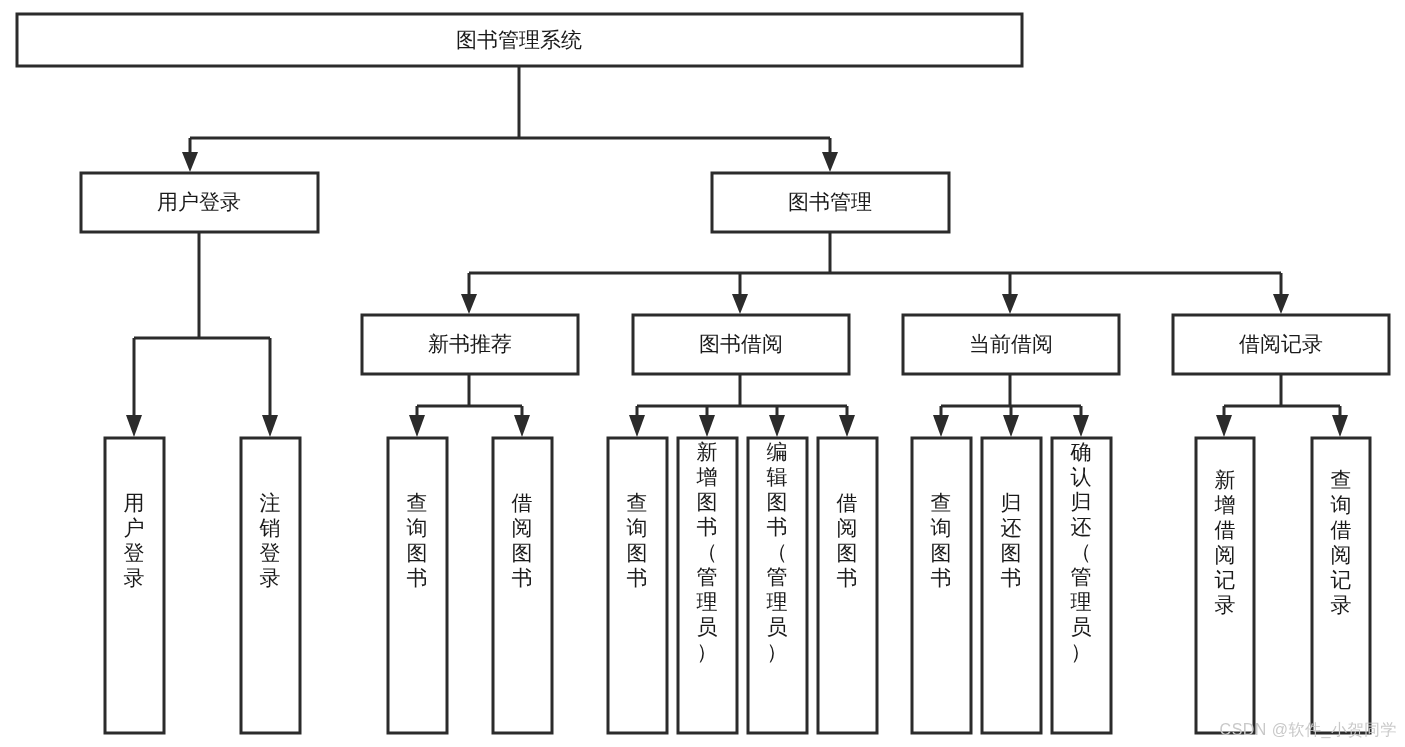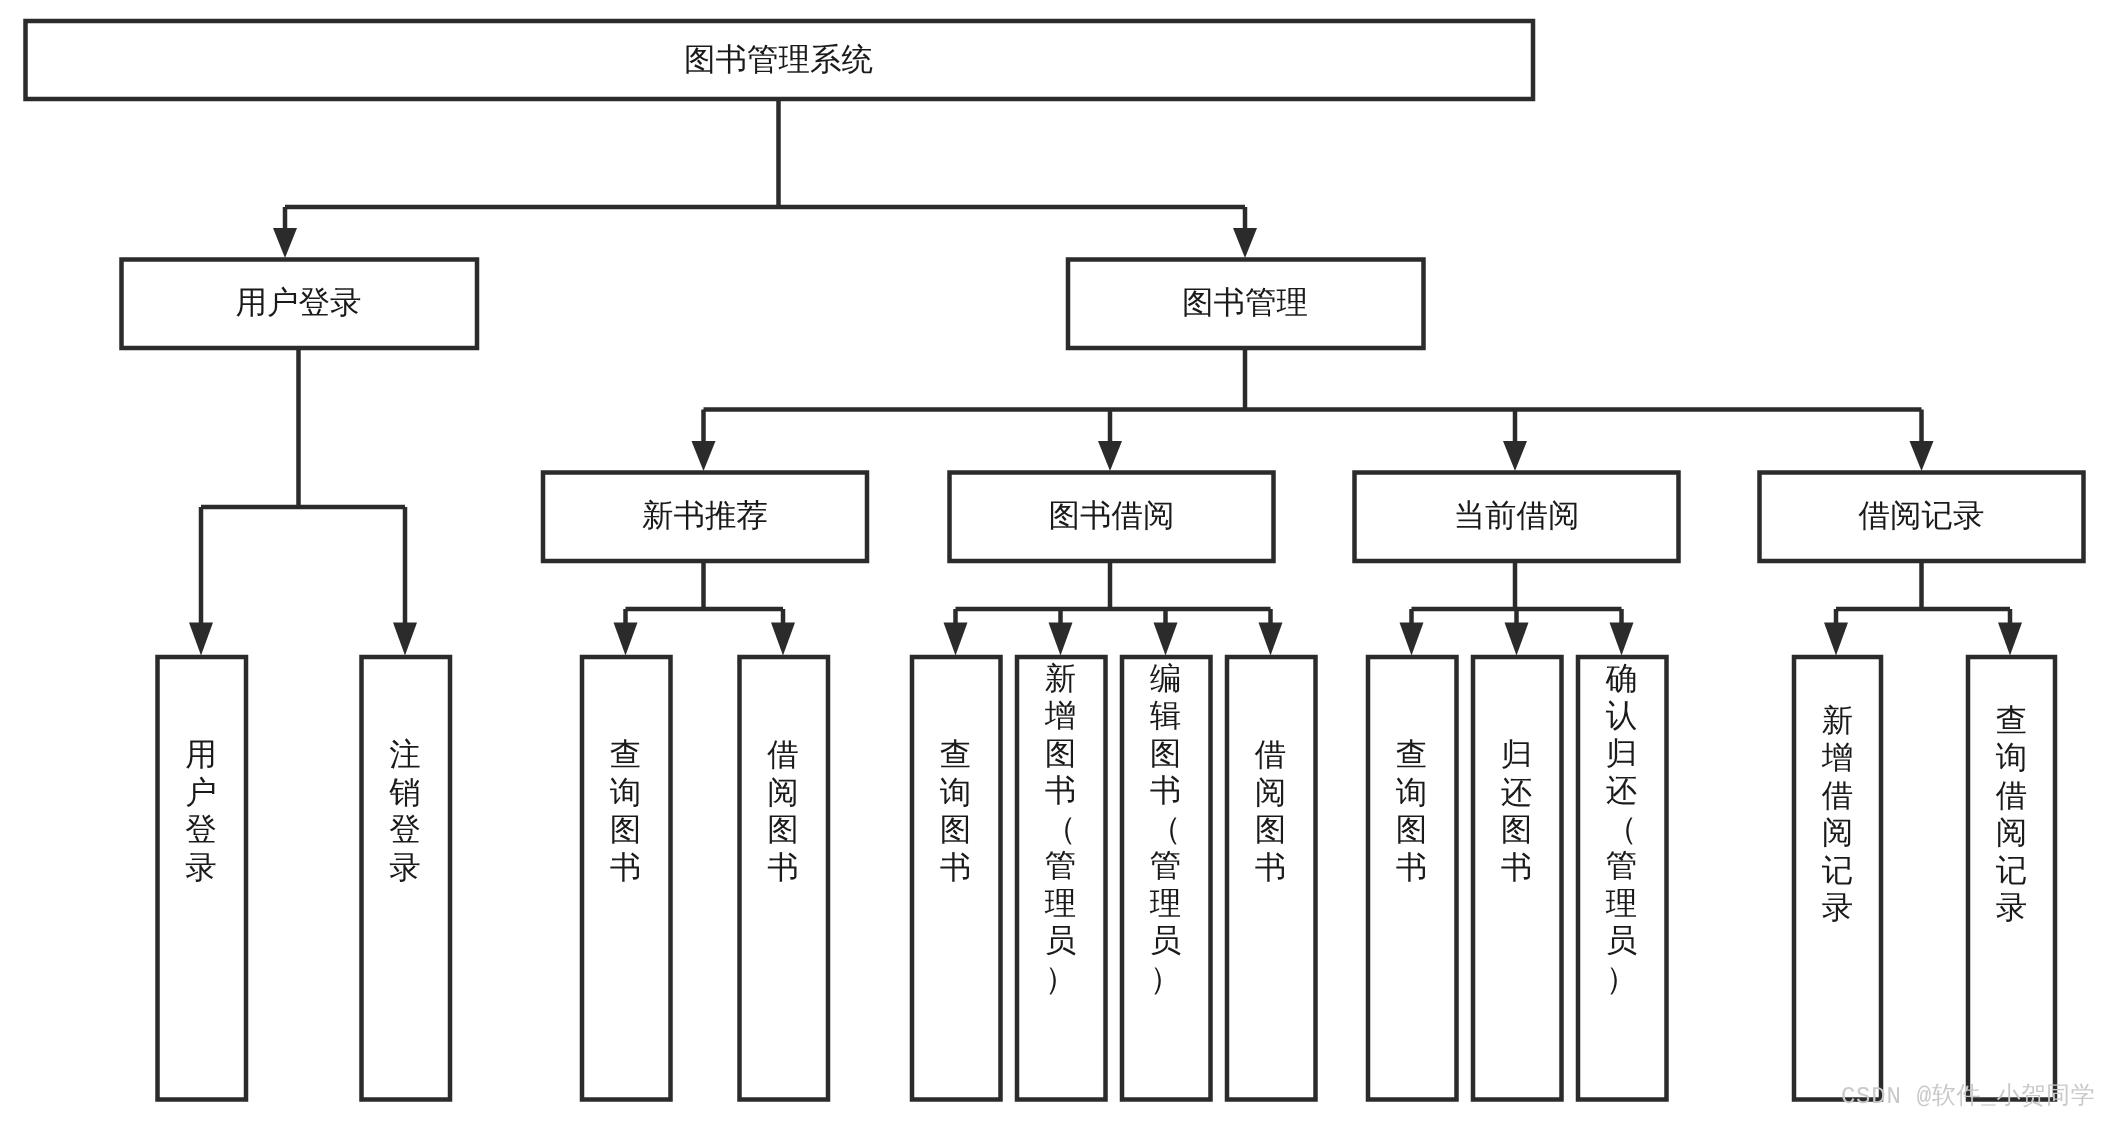--- a/index.html
+++ b/index.html
@@ -51,21 +51,21 @@
   .node-label-v {
     font-family: "Liberation Sans", "DejaVu Sans", sans-serif;
     font-size: 21px;
     fill: #1a1a1a;
     text-anchor: middle;
   }
   .watermark {
     position: absolute;
     right: 8px;
     bottom: 6px;
-    font-family: Liberation Mono, monospace;
+    font-family: Liberation Sans, sans-serif;
     font-size: 16px;
     color: #c9c9c9;
     letter-spacing: 0.5px;
     white-space: nowrap;
     pointer-events: none;
   }
 </style>
 </head>
 <body>
 

